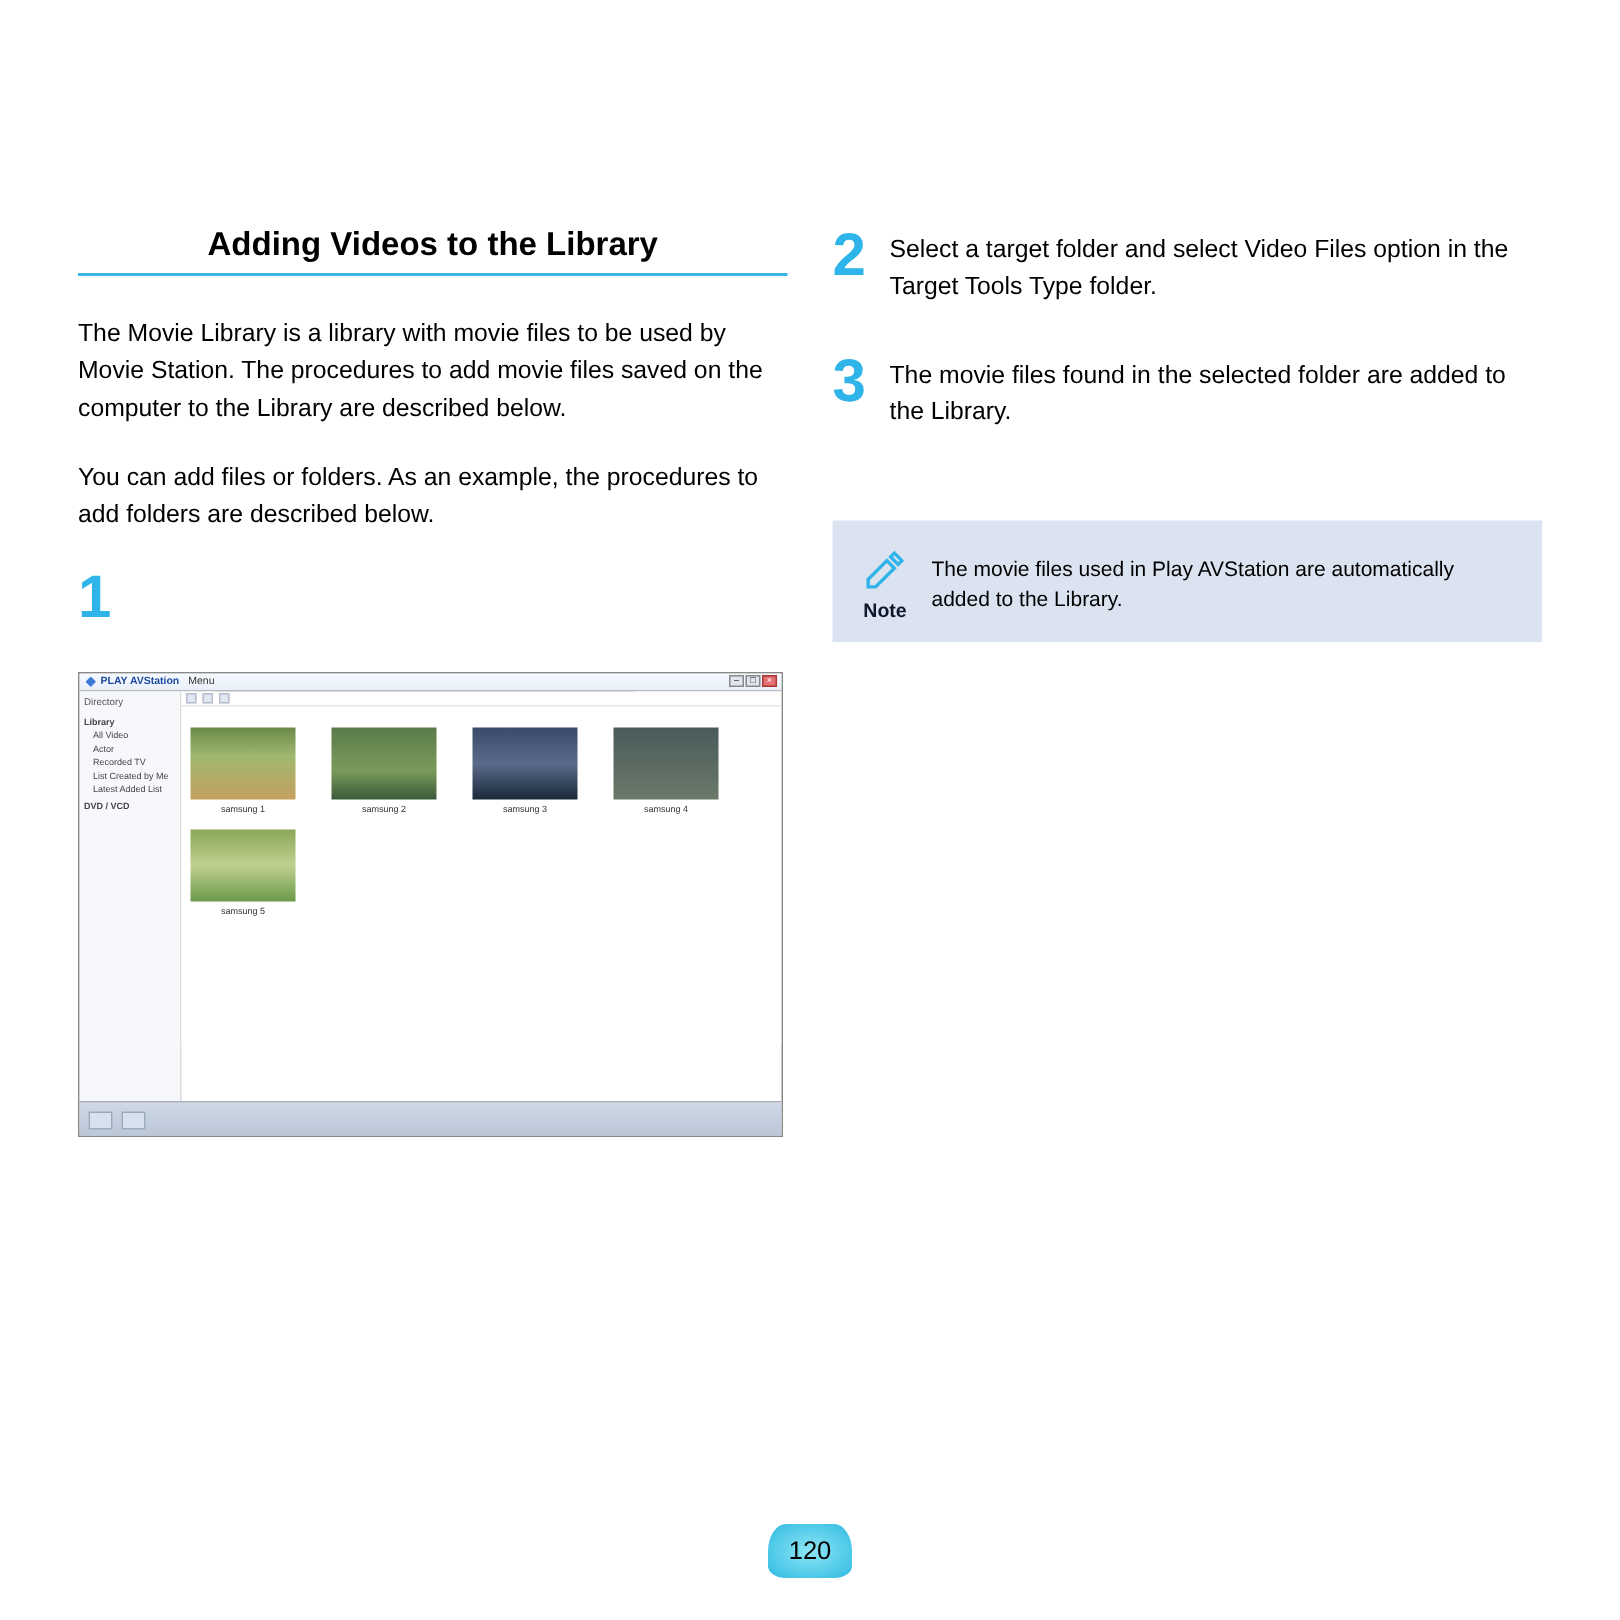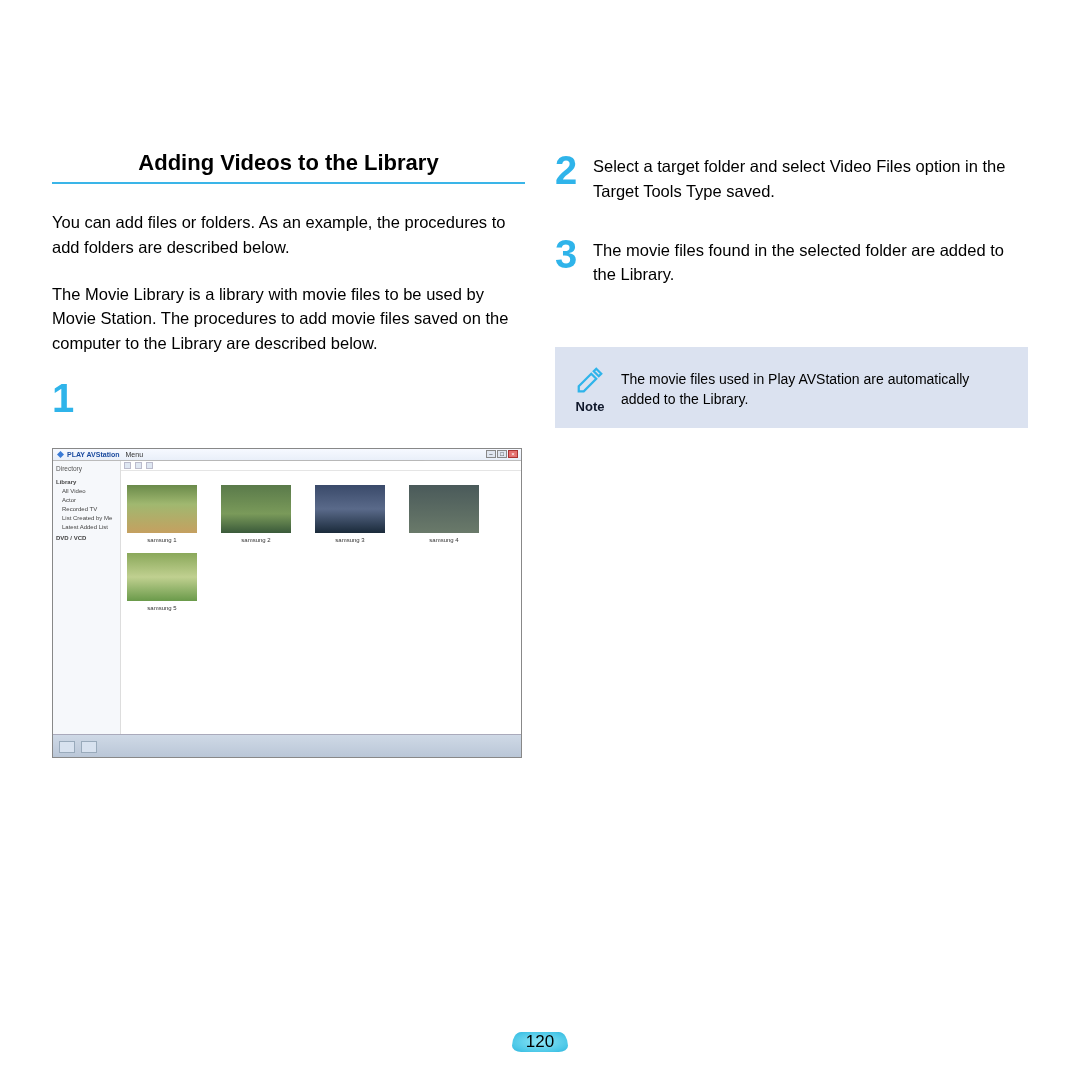--- a/index.html
+++ b/index.html
@@ -54,32 +54,32 @@
   .dd1 { left: 92px; top: 12px; width: 68px; }
   .dd2 { left: 160px; top: 12px; width: 210px; }
   .dd-item { display: flex; justify-content: space-between; align-items: center; padding: 1px 6px 1px 10px; height: 11px; }
   .dd-item.hl { background: #c4edf5; }
   .dd-arrow { font-size: 6px; color: #555; }
   .dd-sep { height:0; border-top:1px solid #ccc; margin:1px 4px; }
   .dd3-wrap { position:absolute; left:368px; top:28px; border:2px solid #e84a2f; border-radius:3px; padding:0; }
   .dd3-wrap .dropdown { position:static; border:1px solid #888;}
   .shortcut { color:#555; font-size:6.5px; }
 
-  .page-num { position: absolute; bottom: 28px; left: 50%; transform: translateX(-50%); width: 56px; height: 20px; background: radial-gradient(ellipse at center, #8de5f5 0%, #4cc8e8 70%, #2eb5dd 100%); border-radius: 12px 12px 12px 12px / 18px 18px 8px 8px; display: flex; align-items: center; justify-content: center; font-size: 17px; color: #000; }
+  .page-num { position: absolute; bottom: 28px; left: 50%; transform: translateX(-50%); width: 56px; height: 36px; background: radial-gradient(ellipse at center, #8de5f5 0%, #4cc8e8 70%, #2eb5dd 100%); border-radius: 12px 12px 12px 12px / 18px 18px 8px 8px; display: flex; align-items: center; justify-content: center; font-size: 17px; color: #000; }
 </style>
 </head>
 <body>
 
 <div class="page">
   <div class="columns">
 
     <div class="col">
       <h2 class="section-title">Adding Videos to the Library</h2>
+      <p class="para">The Movie Library is a library with movie files to be used by Movie Station. The procedures to add movie files saved on the computer to the Library are described below.</p>
       <p class="para">You can add files or folders. As an example, the procedures to add folders are described below.</p>
-      <p class="para">The Movie Library is a library with movie files to be used by Movie Station. The procedures to add movie files saved on the computer to the Library are described below.</p>
 
       <div class="step">
         <div class="step-num">1</div>
       </div>
 
       <div class="screenshot">
         <div class="ss-titlebar">
           <span class="ss-title">
             <svg viewBox="0 0 10 10">
                 <path d="M0 5 L5 0 L10 5 L5 10 Z" fill="#3a7ad6"></path>
@@ -206,21 +206,21 @@
           <div class="sbtn"></div>
           <div class="sbtn"></div>
         </div>
       </div>
     </div>
 
     <div class="col">
       <div class="step">
         <div class="step-num">2</div>
         <div class="step-text">
-          <span>Select a target folder and select </span><span class="bold">Video Files</span><span> option in the </span><span class="bold">Target Tools Type</span><span> saved.</span>
+          <span>Select a target folder and select </span><span class="bold">Video Files</span><span> option in the </span><span class="bold">Target Tools Type</span><span> folder.</span>
         </div>
       </div>
 
       <div class="step">
         <div class="step-num">3</div>
         <div class="step-text">The movie files found in the selected folder are added to the Library.</div>
       </div>
 
       <div class="note-box">
         <div class="note-icon-wrap">

